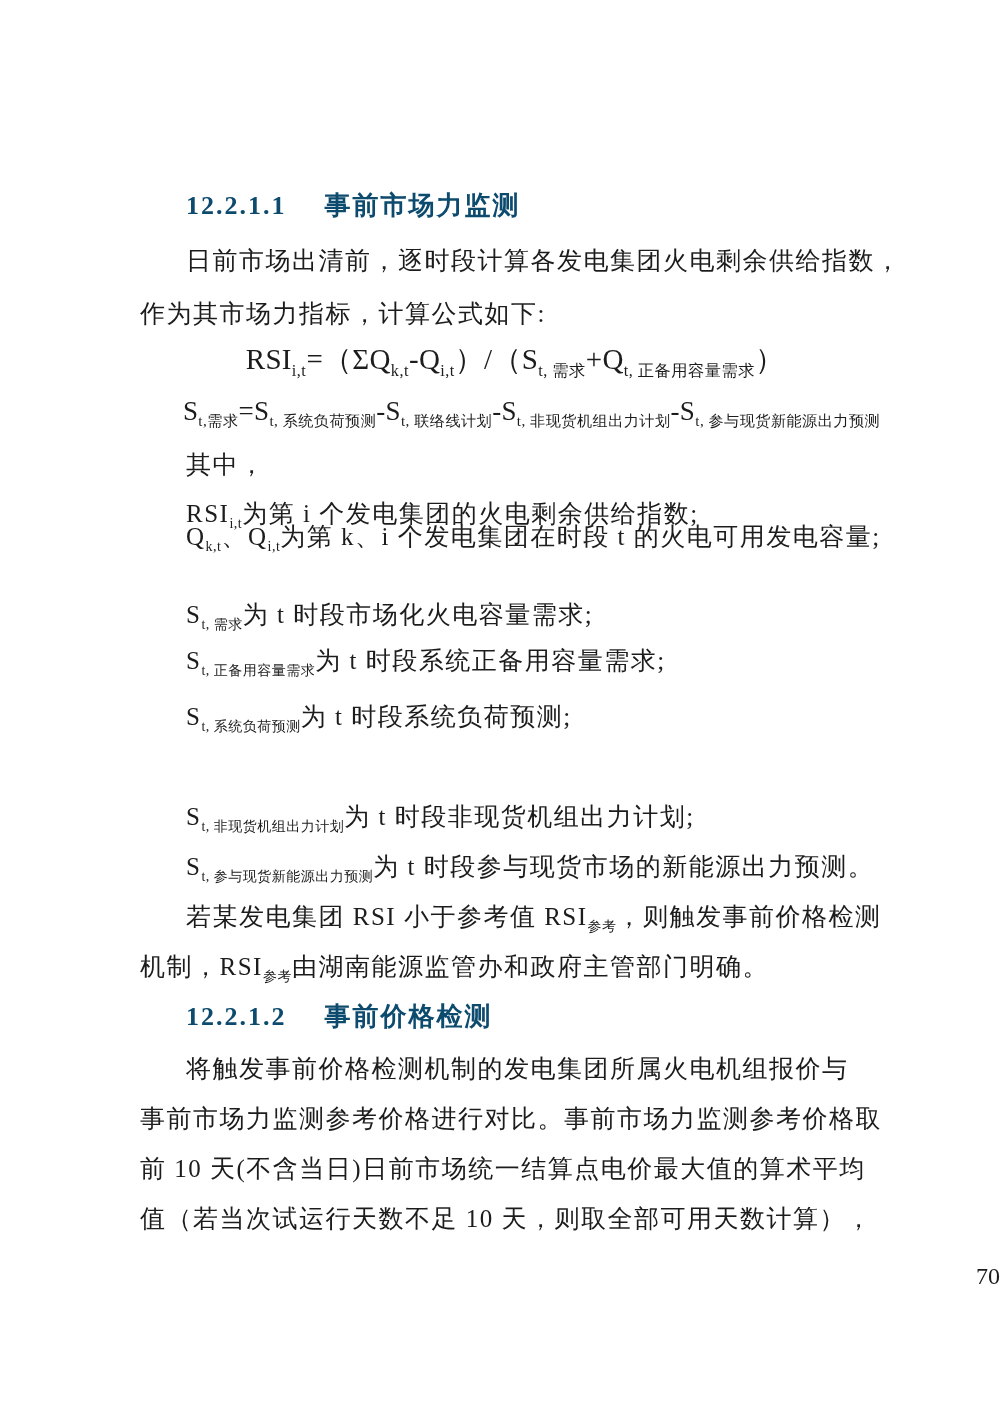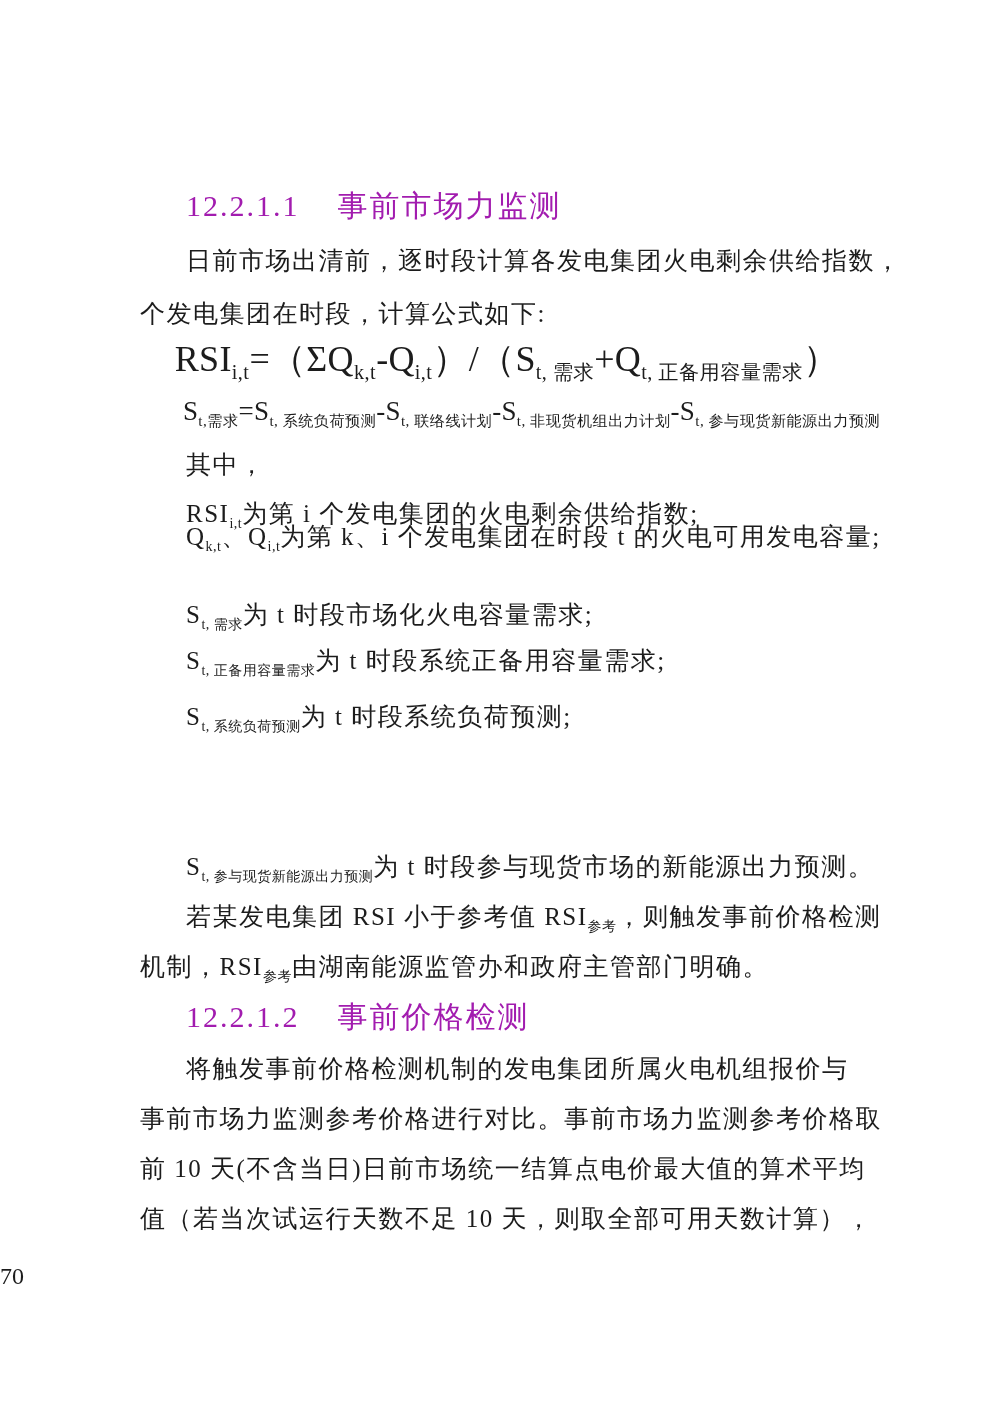--- a/index.html
+++ b/index.html
@@ -18,70 +18,71 @@
   .ln{
     position:absolute;
     white-space:nowrap;
     font-size:25px;
     letter-spacing:1.5px;
     line-height:36px;
   }
   .ml{left:140px;}
   .ind{left:186px;}
   .head{
-    font-weight:400;
-    font-size:30px;
+    font-weight:700;
+    font-size:26px;
     letter-spacing:2px;
-    color:#a21caf;
+    color:#0c4a6e;
   }
   .head .gap{margin-left:38px;}
   .formula{letter-spacing:0.3px;}
   .f1{
-    left:132px;width:750px;
+    left:140px;width:750px;
     text-align:center;
-    font-size:36px;
+    font-size:29px;
   }
   .f2{
     left:183px;
     font-size:27px;
   }
   sub.ss{
     font-size:0.56em;
     letter-spacing:0.5px;
     line-height:0;
   }
   .pageno{
     left:0;width:1000px;
-    text-align:left;
+    text-align:right;
     font-size:24px;
     letter-spacing:0;
   }
   
   .l1{top:188px;}  .l2{top:245px;font-family:Liberation Mono, monospace;}  .l3{top:296px;}  .l4{top:341px;}
   .l5{top:393px;}  .l6{top:447px;}  .l7{top:496px;}  .l8{top:519px;}
   .l9{top:597px;}  .l10{top:643px;} .l11{top:699px;} .l12{top:749px;}
   .l13{top:799px;} .l14{top:849px;} .l15{top:899px;} .l16{top:949px;}
   .l17{top:999px;} .l18{top:1051px;}.l19{top:1101px;}.l20{top:1151px;}
   .l21{top:1201px;}.l22{top:1258px;}
 </style>
 </head>
 <body>
 
 <div class="page">
   <div class="ln ind head l1"><span>12.2.1.1</span><span class="gap">事前市场力监测</span></div>
   <div class="ln ind l2"><span>日前市场出清前，逐时段计算各发电集团火电剩余供给指数，</span></div>
-  <div class="ln ml l3"><span>个发电集团在时段，计算公式如下:</span></div>
+  <div class="ln ml l3"><span>作为其市场力指标，计算公式如下:</span></div>
   <div class="ln formula f1 l4"><span>RSI</span><sub class="ss">i,t</sub><span>=（ΣQ</span><sub class="ss">k,t</sub><span>-Q</span><sub class="ss">i,t</sub><span>）/（S</span><sub class="ss">t, 需求</sub><span>+Q</span><sub class="ss">t, 正备用容量需求</sub><span>）</span></div>
   <div class="ln formula f2 l5"><span>S</span><sub class="ss">t,需求</sub><span>=S</span><sub class="ss">t, 系统负荷预测</sub><span>-S</span><sub class="ss">t, 联络线计划</sub><span>-S</span><sub class="ss">t, 非现货机组出力计划</sub><span>-S</span><sub class="ss">t, 参与现货新能源出力预测</sub></div>
   <div class="ln ind l6"><span>其中，</span></div>
   <div class="ln ind l7"><span>RSI</span><sub class="ss">i,t</sub><span>为第 i 个发电集团的火电剩余供给指数;</span></div>
   <div class="ln ind l8"><span>Q</span><sub class="ss">k,t</sub><span>、Q</span><sub class="ss">i,t</sub><span>为第 k、i 个发电集团在时段 t 的火电可用发电容量;</span></div>
   <div class="ln ind l9"><span>S</span><sub class="ss">t, 需求</sub><span>为 t 时段市场化火电容量需求;</span></div>
   <div class="ln ind l10"><span>S</span><sub class="ss">t, 正备用容量需求</sub><span>为 t 时段系统正备用容量需求;</span></div>
   <div class="ln ind l11"><span>S</span><sub class="ss">t, 系统负荷预测</sub><span>为 t 时段系统负荷预测;</span></div>
+  <div class="ln ind l13"><span>S</span><sub class="ss">t, 非现货机组出力计划</sub><span>为 t 时段非现货机组出力计划;</span></div>
   <div class="ln ind l14"><span>S</span><sub class="ss">t, 参与现货新能源出力预测</sub><span>为 t 时段参与现货市场的新能源出力预测。</span></div>
   <div class="ln ind l15"><span>若某发电集团 RSI 小于参考值 RSI</span><sub class="ss">参考</sub><span>，则触发事前价格检测</span></div>
   <div class="ln ml l16"><span>机制，RSI</span><sub class="ss">参考</sub><span>由湖南能源监管办和政府主管部门明确。</span></div>
   <div class="ln ind head l17"><span>12.2.1.2</span><span class="gap">事前价格检测</span></div>
   <div class="ln ind l18"><span>将触发事前价格检测机制的发电集团所属火电机组报价与</span></div>
   <div class="ln ml l19"><span>事前市场力监测参考价格进行对比。事前市场力监测参考价格取</span></div>
   <div class="ln ml l20"><span>前 10 天(不含当日)日前市场统一结算点电价最大值的算术平均</span></div>
   <div class="ln ml l21"><span>值（若当次试运行天数不足 10 天，则取全部可用天数计算），</span></div>
   <div class="ln pageno l22">70</div>
 </div>

